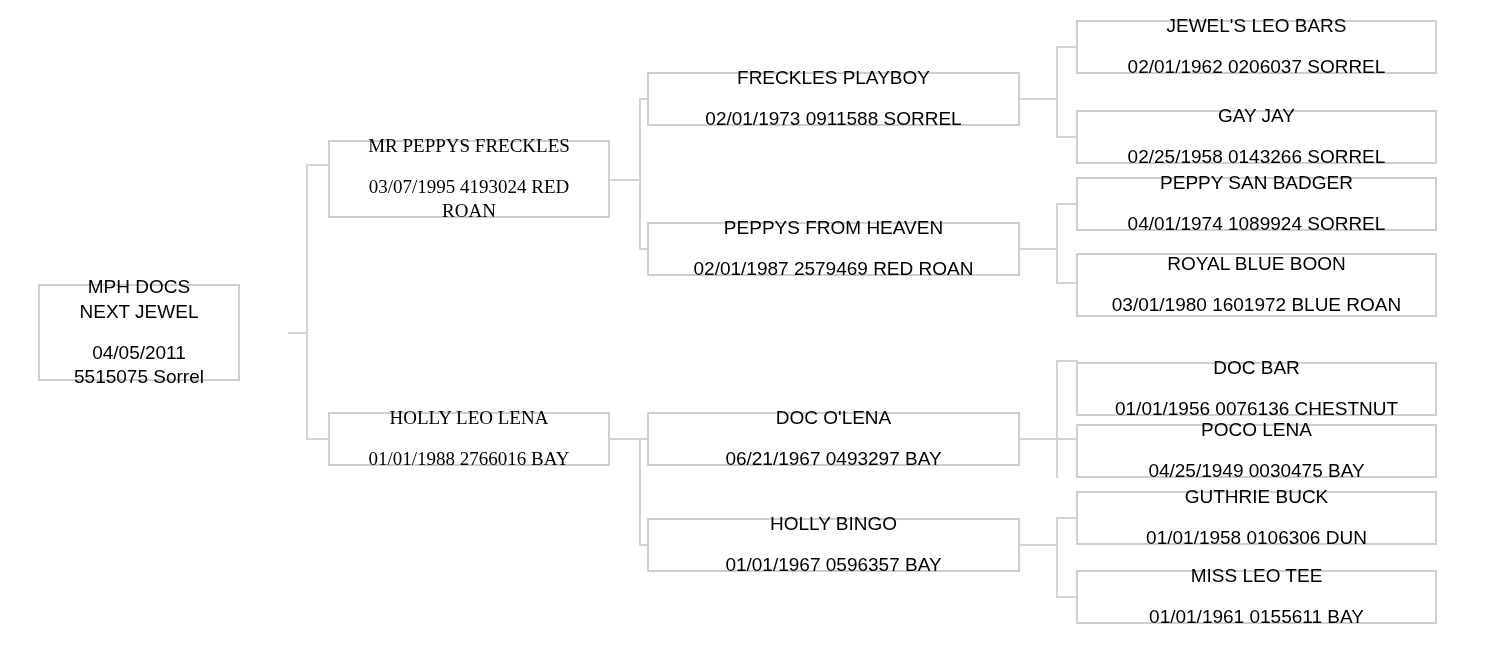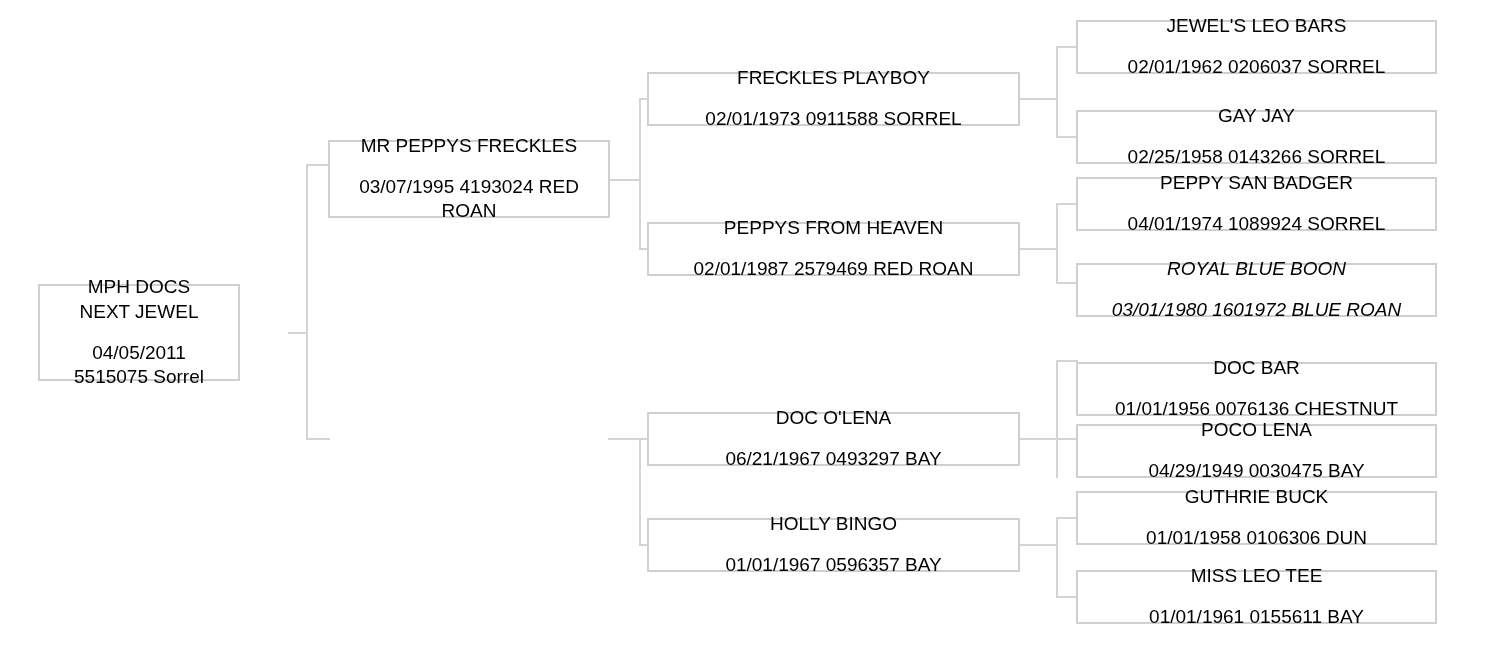--- a/index.html
+++ b/index.html
@@ -56,21 +56,21 @@
   }
   .node-name,
   .node-detail {
     display: block;
     width: 100%;
     white-space: normal;
     word-break: normal;
   }
   
   .gen-0 { font-size: 19px; }
-  .gen-1 { font-size: 19px; }
+  .gen-1 { font-size: 19px; font-family: Liberation Serif, serif; }
   .gen-2 { font-size: 19px; }
   .gen-3 { font-size: 19px; }
 </style>
 </head>
 <body>
 
 <div id="pedigree-canvas">
 
   <div class="connector-layer">
 
@@ -113,20 +113,24 @@
   <div class="node-box gen-0" style="left:38px; top:284px; width:202px; height:97px;">
     <span class="node-name">MPH DOCS NEXT JEWEL</span>
     <span class="node-detail">04/05/2011 5515075 Sorrel</span>
   </div>
 
   <div class="node-box gen-1" style="left:328px; top:140px; width:282px; height:78px;">
     <span class="node-name">MR PEPPYS FRECKLES</span>
     <span class="node-detail">03/07/1995 4193024 RED ROAN</span>
   </div>
 
+  <div class="node-box gen-1" style="left:328px; top:412px; width:282px; height:54px;">
+    <span class="node-name">HOLLY LEO LENA</span>
+    <span class="node-detail">01/01/1988 2766016 BAY</span>
+  </div>
 
   <div class="node-box gen-2" style="left:647px; top:72px; width:373px; height:54px;">
     <span class="node-name">FRECKLES PLAYBOY</span>
     <span class="node-detail">02/01/1973 0911588 SORREL</span>
   </div>
 
   <div class="node-box gen-2" style="left:647px; top:222px; width:373px; height:54px;">
     <span class="node-name">PEPPYS FROM HEAVEN</span>
     <span class="node-detail">02/01/1987 2579469 RED ROAN</span>
   </div>
@@ -149,33 +153,33 @@
   <div class="node-box gen-3" style="left:1076px; top:110px; width:361px; height:54px;">
     <span class="node-name">GAY JAY</span>
     <span class="node-detail">02/25/1958 0143266 SORREL</span>
   </div>
 
   <div class="node-box gen-3" style="left:1076px; top:177px; width:361px; height:54px;">
     <span class="node-name">PEPPY SAN BADGER</span>
     <span class="node-detail">04/01/1974 1089924 SORREL</span>
   </div>
 
-  <div class="node-box gen-3" style="left:1076px; top:263px; width:361px; height:54px;font-style:italic;">
+  <div class="node-box gen-3" style="left:1076px; top:253px; width:361px; height:64px;">
     <span class="node-name">ROYAL BLUE BOON</span>
     <span class="node-detail">03/01/1980 1601972 BLUE ROAN</span>
   </div>
 
   <div class="node-box gen-3" style="left:1076px; top:334px; width:361px; height:54px;margin-top:28px;">
     <span class="node-name">DOC BAR</span>
     <span class="node-detail">01/01/1956 0076136 CHESTNUT</span>
   </div>
 
   <div class="node-box gen-3" style="left:1076px; top:412px; width:361px; height:54px;margin-top:12px;">
     <span class="node-name">POCO LENA</span>
-    <span class="node-detail">04/29/1949 0030475 BAY</span>
+    <span class="node-detail">04/25/1949 0030475 BAY</span>
   </div>
 
   <div class="node-box gen-3" style="left:1076px; top:491px; width:361px; height:54px;">
     <span class="node-name">GUTHRIE BUCK</span>
     <span class="node-detail">01/01/1958 0106306 DUN</span>
   </div>
 
   <div class="node-box gen-3" style="left:1076px; top:570px; width:361px; height:54px;">
     <span class="node-name">MISS LEO TEE</span>
     <span class="node-detail">01/01/1961 0155611 BAY</span>

